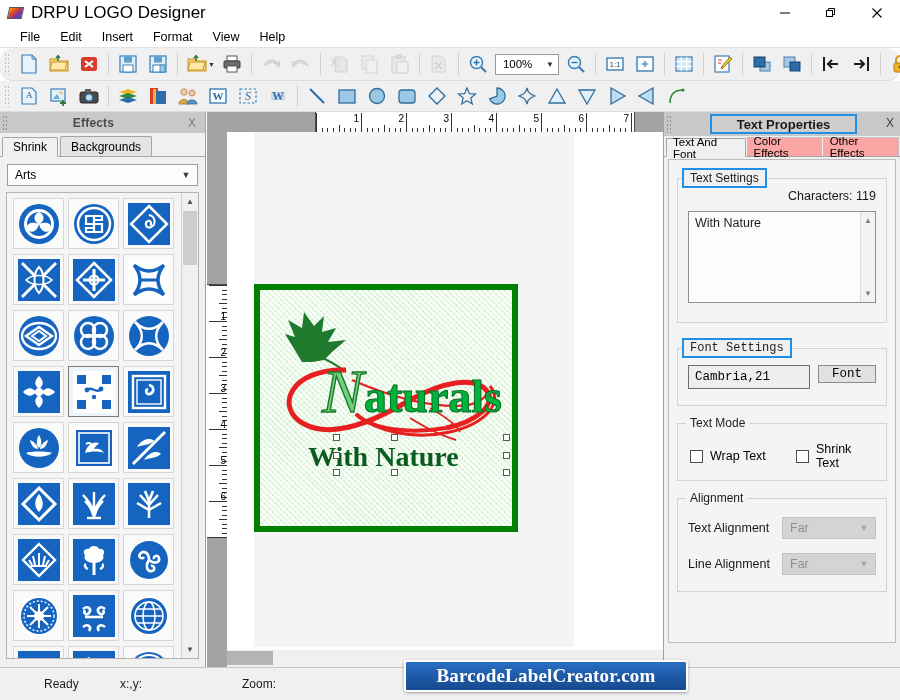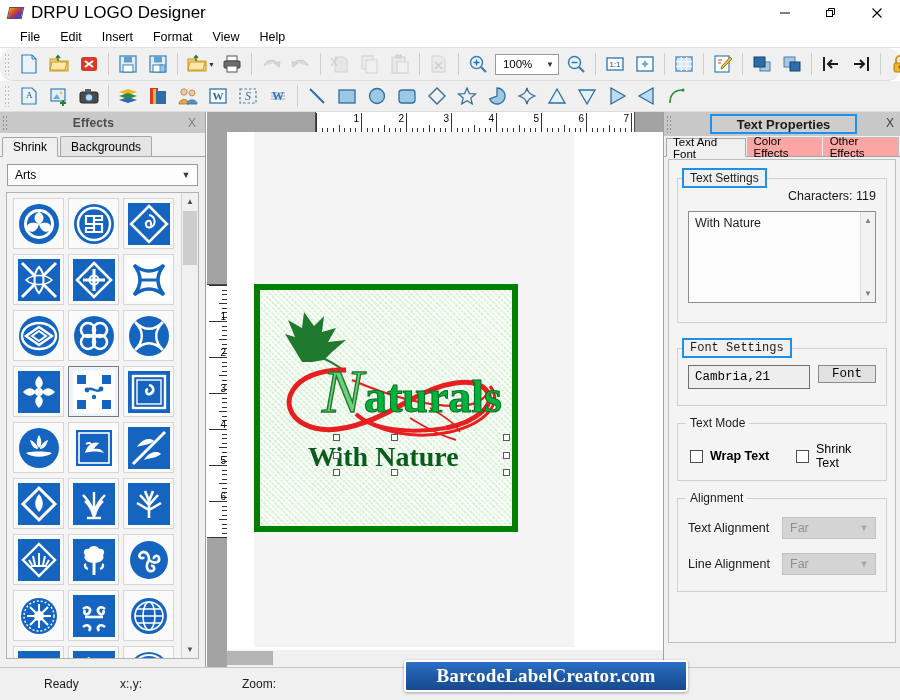--- a/index.html
+++ b/index.html
@@ -1158,21 +1158,21 @@
           </div>
           <div class="font-btn">
             <span>Font</span>
           </div>
         </div>
       </div>
 
       <div class="group" style="top:263px; height:58px;">
         <div class="glabel">Text Mode</div>
         <div class="cbrow">
-          <div class="cb" style="width:108px;font-weight:bold;">
+          <div class="cb" style="width:108px;">
             <div class="cbx"></div>
             <span>Wrap Text</span>
           </div>
           <div class="cb">
             <div class="cbx"></div>
             <span>Shrink Text</span>
           </div>
         </div>
       </div>
 

